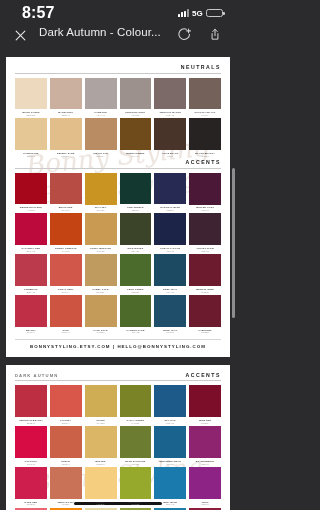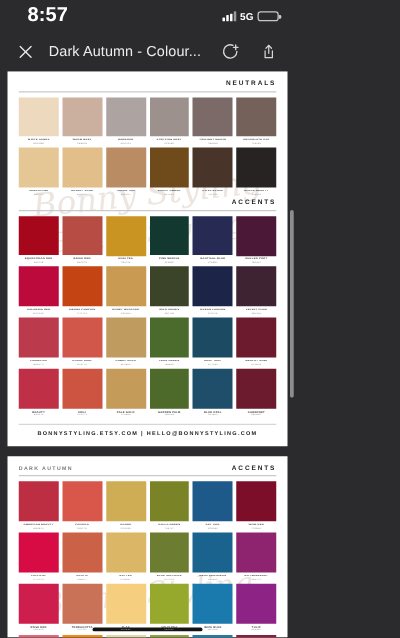--- a/index.html
+++ b/index.html
@@ -30,21 +30,21 @@
   .net { font-size: 8px; font-weight: 700; letter-spacing: .2px; }
   .batt { position: relative; width: 17px; height: 8.5px; border: 1px solid #c8c8ca;
           border-radius: 2.5px; padding: 1px; }
   .batt::after { content:""; position:absolute; right:-2.6px; top:2.6px; width:1.6px; height:3px;
                  background:#c8c8ca; border-radius:0 1px 1px 0; }
   .batt .lvl { height: 100%; background: #ffffff; border-radius: 1px; }
 
   
   .navbar {
     height: 31px; width: 100%;
-    display: flex; align-items: center;
+    display: flex; align-items: flex-start;
     padding: 0 10px 0 11px;
     color: #e9e9ea;
   }
   .nav-close { width: 18px; height: 18px; display:flex; align-items:center; justify-content:center; flex:0 0 auto; }
   .nav-title {
     flex: 1 1 auto; margin-left: 10px;
     font-size: 11.5px; letter-spacing: .1px; color: #ececee;
     white-space: nowrap; overflow: hidden; text-overflow: ellipsis;
   }
   .nav-actions { display: flex; align-items: center; gap: 13px; margin-right: 3px; }

